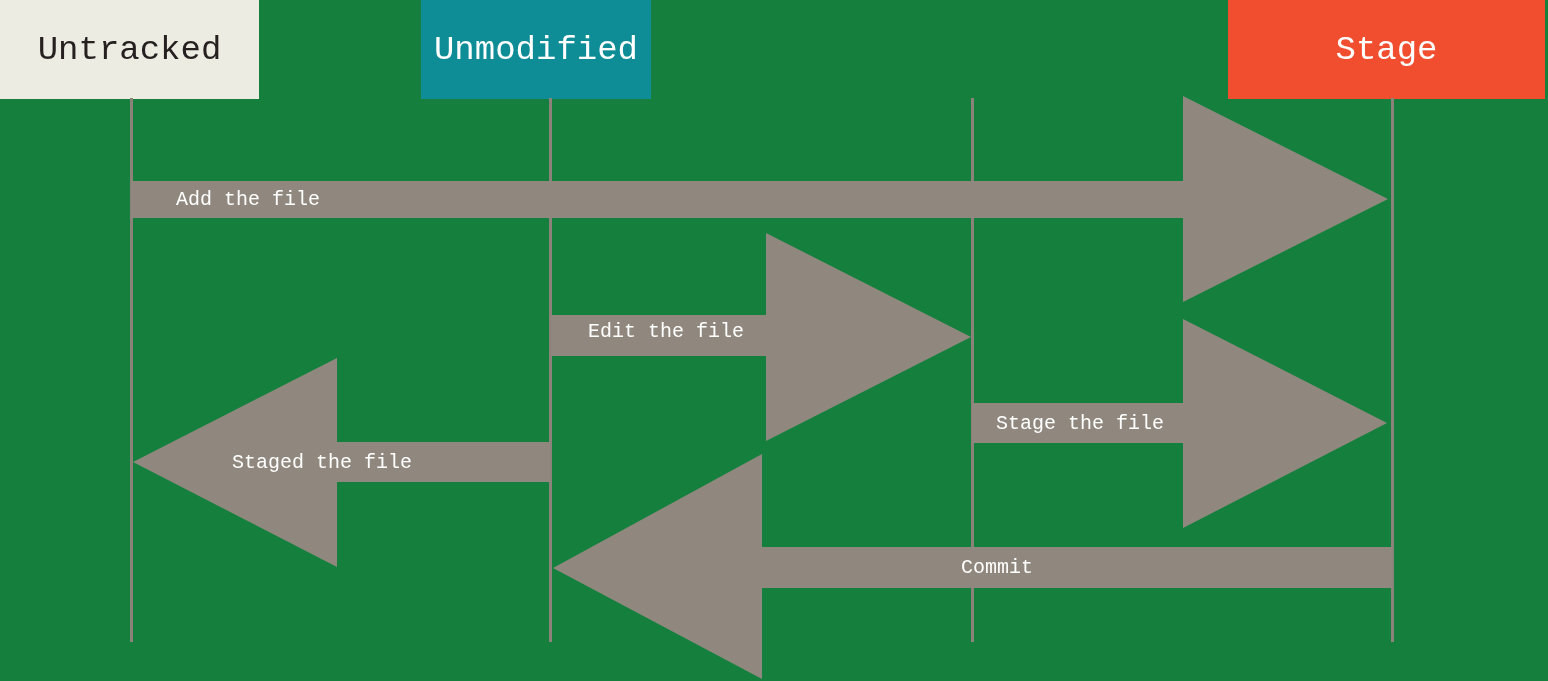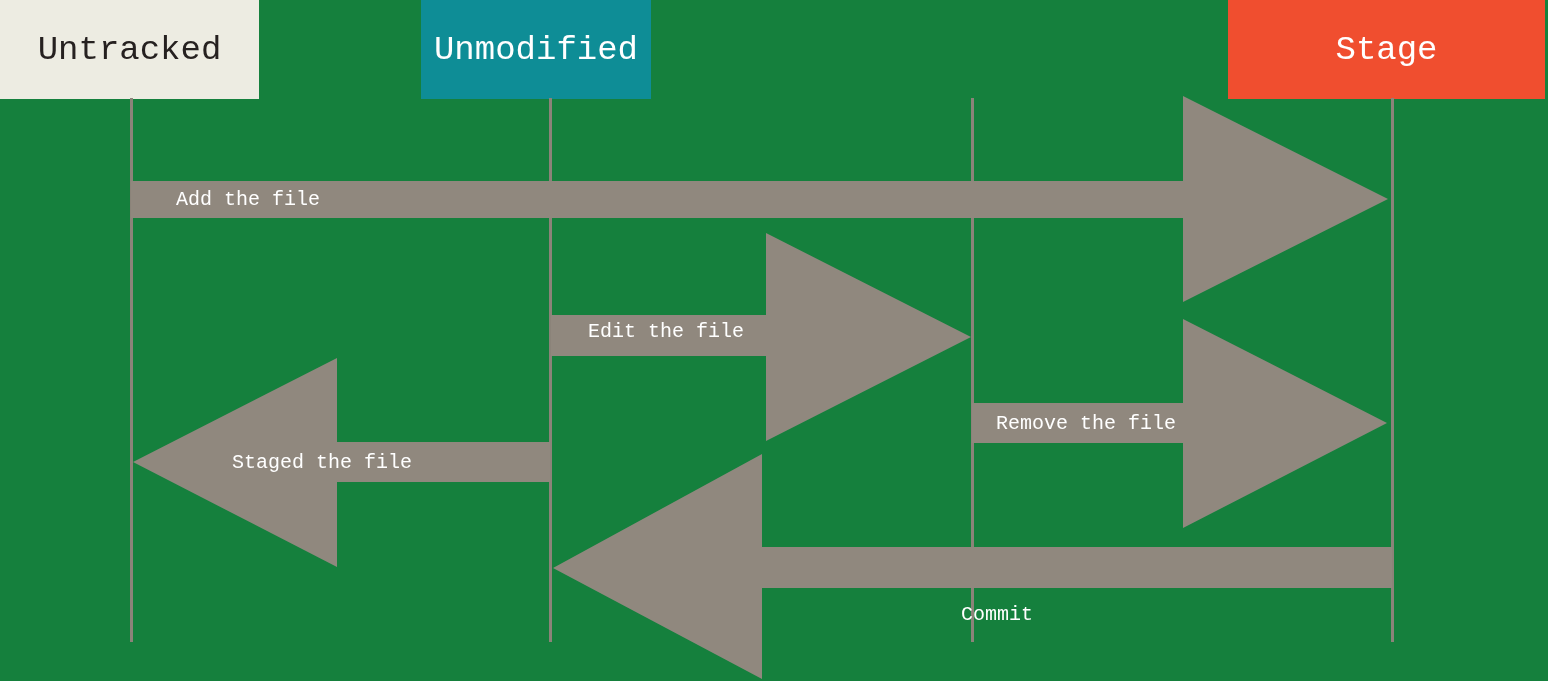--- a/index.html
+++ b/index.html
@@ -40,21 +40,21 @@
     position:absolute;
     display:flex;align-items:center;
     color:#ffffff;
     font-size:20px;
     white-space:nowrap;
   }
   .lbl-add   {left:176px;top:181px;height:37px;}
   .lbl-edit  {left:588px;top:316px;height:31px;}
   .lbl-stage {left:996px;top:403px;height:40px;}
   .lbl-remove{left:232px;top:442px;height:40px;}
-  .lbl-commit{left:961px;top:547px;height:41px;margin-top:47px;}
+  .lbl-commit{left:961px;top:547px;height:41px;}
 </style>
 </head>
 <body>
 
 <div class="stage">
 
   <div class="state-box box-untracked">
     <span>Untracked</span>
   </div>
   <div class="state-box box-unmodified">
@@ -72,17 +72,17 @@
   <svg class="arrow-layer" viewBox="0 0 1548 681" xmlns="http://www.w3.org/2000/svg">
     <polygon points="131,181 1183,181 1183,96 1388,199 1183,302 1183,218 131,218"></polygon>
     <polygon points="551,315 766,315 766,233 971,337 766,441 766,356 551,356"></polygon>
     <polygon points="972,403 1183,403 1183,319 1387,423 1183,528 1183,443 972,443"></polygon>
     <polygon points="550,442 337,442 337,358 133,462 337,567 337,482 550,482"></polygon>
     <polygon points="1392,547 762,547 762,454 553,568 762,679 762,588 1392,588"></polygon>
   </svg>
 
   <div class="arrow-label lbl-add">Add the file</div>
   <div class="arrow-label lbl-edit">Edit the file</div>
-  <div class="arrow-label lbl-stage">Remove the file</div>
+  <div class="arrow-label lbl-stage">Stage the file</div>
   <div class="arrow-label lbl-remove">Staged the file</div>
   <div class="arrow-label lbl-commit">Commit</div>
 
 </div>
 
 </body></html>

